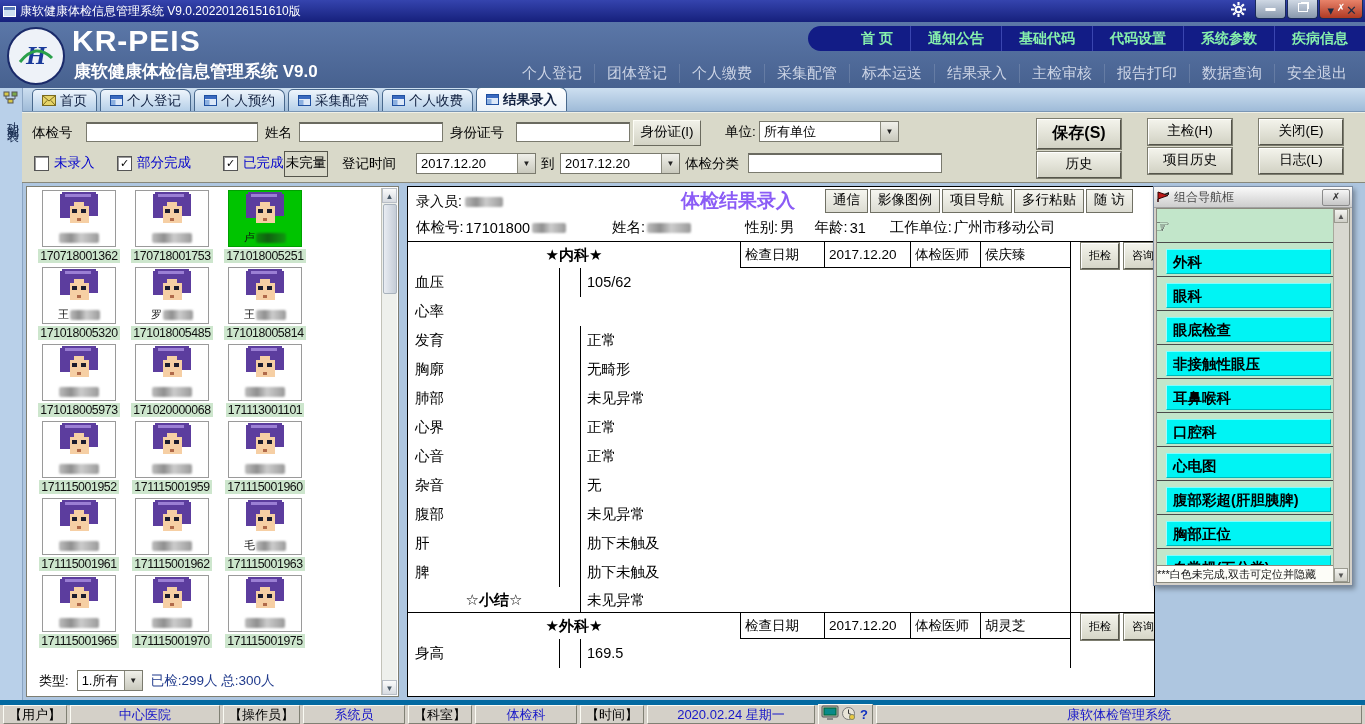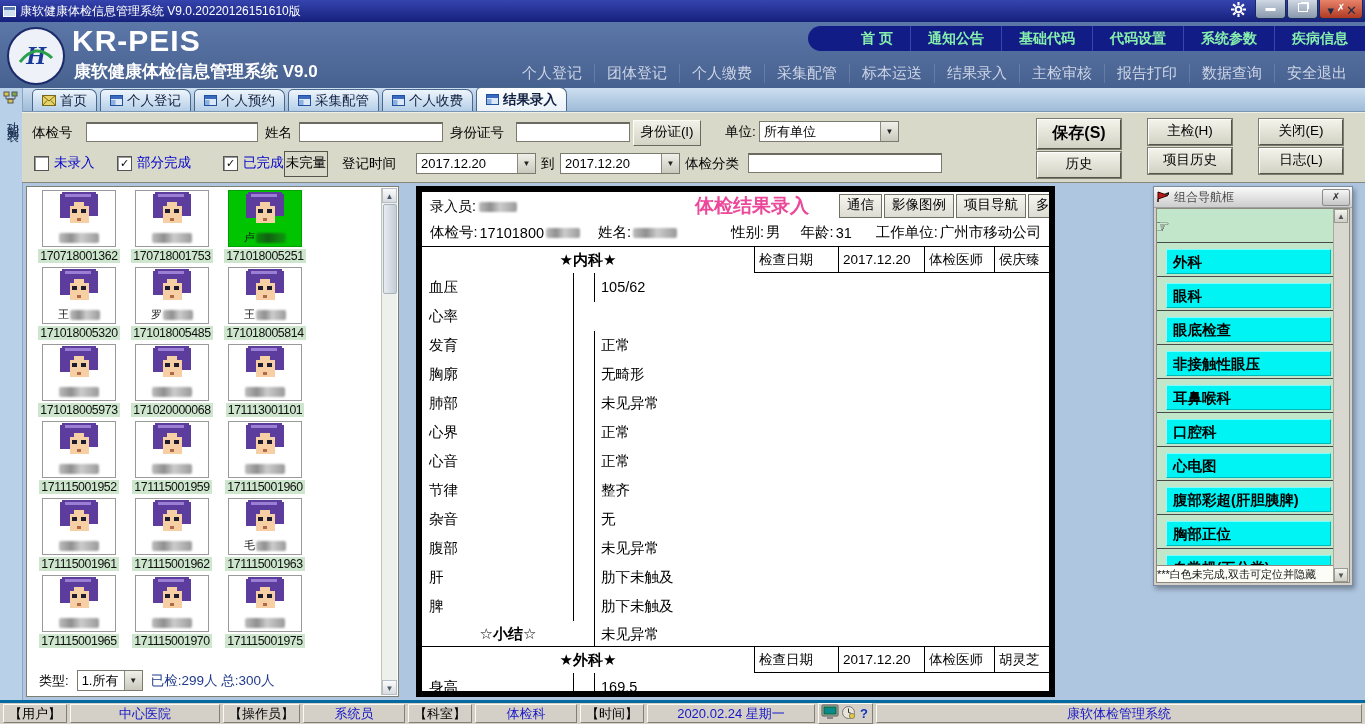--- a/index.html
+++ b/index.html
@@ -65,24 +65,24 @@
   .pid{margin-top:2px;background:#cde6cd;font-size:12.3px;color:#101010;padding:0 2px;letter-spacing:-0.4px;white-space:nowrap;}
   .smudge{display:inline-block;height:10px;border-radius:2px;background:linear-gradient(90deg,#bdbdbd,#8f8f8f 30%,#cccccc 55%,#9a9a9a);filter:blur(1px);}
   .plist-bottom{position:absolute;left:6px;bottom:5px;display:flex;align-items:center;gap:8px;margin-left:6px;}
   .plist-bottom .tl{font-size:13px;color:#000;}
   .plist-bottom .stats{font-size:13.5px;color:#203a8c;}
   .vscroll{position:absolute;right:1px;top:1px;bottom:1px;width:15px;background:#eef0ec;border-left:1px solid #c2c2b8;}
   .vscroll .arr{position:absolute;left:0;width:15px;height:15px;font-size:8px;text-align:center;line-height:15px;color:#4a5a68;background:linear-gradient(#fbfbfb,#d7dbe0);border:1px solid #b8bec6;box-sizing:border-box;}
   .vscroll .thumb{position:absolute;left:1px;width:12px;background:linear-gradient(90deg,#e8ecf2,#c4ccd6);border:1px solid #a8b2bc;border-radius:2px;}
 
   
-  .form-panel{position:absolute;left:416px;top:186px;width:639px;height:511px;background:#fff;border:6px solid #000000;box-sizing:border-box;overflow:hidden;}
+  .form-panel{position:absolute;left:407px;top:186px;width:748px;height:511px;background:#fff;border:1px solid #000000;box-sizing:border-box;overflow:hidden;}
   .fhead{position:absolute;left:0;top:0;width:746px;height:27px;}
   .fhead .rec{position:absolute;left:8px;top:6px;font-size:14px;display:flex;align-items:center;gap:3px;}
-  .fhead .ftitle{position:absolute;left:180px;top:1px;width:300px;text-align:center;font-size:19px;font-weight:bold;color:#ec4899;}
+  .fhead .ftitle{position:absolute;left:180px;top:1px;width:300px;text-align:center;font-size:19px;font-weight:bold;color:#8b5cf6;}
   .ftools{position:absolute;left:417px;top:2px;display:flex;gap:2px;}
   .tbtn{height:22px;background:linear-gradient(#f6f6f0,#dcdcd2);border:1px solid #707064;font-size:13.5px;line-height:20px;padding:0 7px;white-space:nowrap;}
   .finfo{position:absolute;left:8px;top:31px;width:738px;display:flex;align-items:center;font-size:14.5px;gap:2px;white-space:nowrap;}
   .form-sections{position:absolute;left:0;top:55px;width:746px;bottom:0;}
   .topline{position:absolute;left:0;top:-1px;width:746px;height:1px;background:#000;}
   .fsection{position:relative;width:663px;border-right:1px solid #000;box-sizing:border-box;}
   .shead{position:relative;display:flex;height:26px;}
   .shead .stitle{flex:1;text-align:center;font-weight:bold;font-size:15px;line-height:26px;}
   .shead .scell{border-left:1px solid #000;border-bottom:1px solid #000;font-size:13.5px;line-height:25px;padding-left:4px;box-sizing:border-box;}
   .sbtns{position:absolute;left:calc(100% + 11px);top:1px;display:flex;gap:5px;}
@@ -104,21 +104,21 @@
   .nbody{position:absolute;left:2px;right:2px;top:21px;bottom:2px;background:#c2e6ca;border:1px solid #8a8a7e;}
   .nitems{position:absolute;left:0;top:0;right:15px;bottom:16px;overflow:hidden;}
   .nitem{position:relative;height:33px;border-bottom:1px solid #4a4a4a;}
   .nbar{position:absolute;left:9px;right:3px;bottom:2px;height:25px;background:#00f4f4;border:1px solid #00b8b8;border-top-color:#7dffff;border-left-color:#9dffff;font-weight:bold;font-size:14.5px;line-height:24px;padding-left:6px;color:#000;white-space:nowrap;overflow:hidden;box-sizing:border-box;}
   .hand{position:absolute;left:-4px;top:6px;font-size:19px;color:#111;text-shadow:0 0 2px #fff;z-index:3;}
   .nfooter{position:absolute;left:0;right:15px;bottom:0;height:16px;background:#fdfdf8;font-size:11px;line-height:16px;color:#101010;white-space:nowrap;overflow:hidden;border-top:1px solid #8a8a7e;}
   .nscroll{position:absolute;right:0;top:0;bottom:0;width:15px;background:#d8d8d0;border-left:1px solid #a8a89c;}
   .nscroll .arr{position:absolute;left:0;width:14px;height:14px;font-size:8px;text-align:center;line-height:14px;color:#555;background:linear-gradient(#f4f4f0,#cfcfc7);border:1px solid #9a9a90;box-sizing:border-box;}
 
   
-  .statusbar{position:absolute;left:0;bottom:0;right:0;height:24px;background:#d4d0c8;border-top:3px solid #0369a1;display:flex;align-items:center;gap:3px;padding:0 3px;box-sizing:border-box;}
+  .statusbar{position:absolute;left:0;bottom:0;right:0;height:24px;background:#d4d0c8;border-top:5px solid #0369a1;display:flex;align-items:center;gap:3px;padding:0 3px;box-sizing:border-box;}
   .sb-cell{height:19px;border:1px solid #808074;border-top-color:#fbfbf4;border-left-color:#fbfbf4;line-height:18px;font-size:13px;text-align:center;box-sizing:border-box;}
   .sb-lab{padding:0 5px;color:#000;}
   .sb-val{color:#1515c8;}
   .sb-icons{display:flex;align-items:center;gap:2px;height:19px;border:1px solid #808074;border-top-color:#fbfbf4;border-left-color:#fbfbf4;padding:0 2px;}
   .sb-fill{flex:1;color:#1515c8;}
 </style>
 </head>
 <body>
 
 <div id="app">
@@ -709,21 +709,21 @@
           <div class="tbtn">影像图例</div>
           <div class="tbtn">项目导航</div>
           <div class="tbtn">多行粘贴</div>
           <div class="tbtn">随 访</div>
         </div>
     </div>
     <div class="finfo">
       <span>体检号:</span>
         <span>17101800</span>
         <span class="smudge" style="width:34px;"></span>
-      <span style="margin-left:16px;">姓名:</span>
+      <span style="margin-left:44px;">姓名:</span>
         <span class="smudge" style="width:44px;"></span>
       <span style="margin-left:52px;">性别:</span>
         <span>男</span>
       <span style="margin-left:18px;">年龄:</span>
         <span>31</span>
       <span style="margin-left:22px;">工作单位:</span>
         <span>广州市移动公司</span>
     </div>
     <div class="form-sections" id="formSections">
         <div class="fsection">
@@ -765,25 +765,20 @@
           </div>
           <div class="irow">
             <div class="ilabel">心界</div>
             <div class="igap"></div>
             <div class="ival">正常</div>
           </div>
           <div class="irow">
             <div class="ilabel">心音</div>
             <div class="igap"></div>
             <div class="ival">正常</div>
-          </div>
-          <div class="irow">
-            <div class="ilabel">节律</div>
-            <div class="igap"></div>
-            <div class="ival">整齐</div>
           </div>
           <div class="irow">
             <div class="ilabel">杂音</div>
             <div class="igap"></div>
             <div class="ival">无</div>
           </div>
           <div class="irow">
             <div class="ilabel">腹部</div>
             <div class="igap"></div>
             <div class="ival">未见异常</div>

